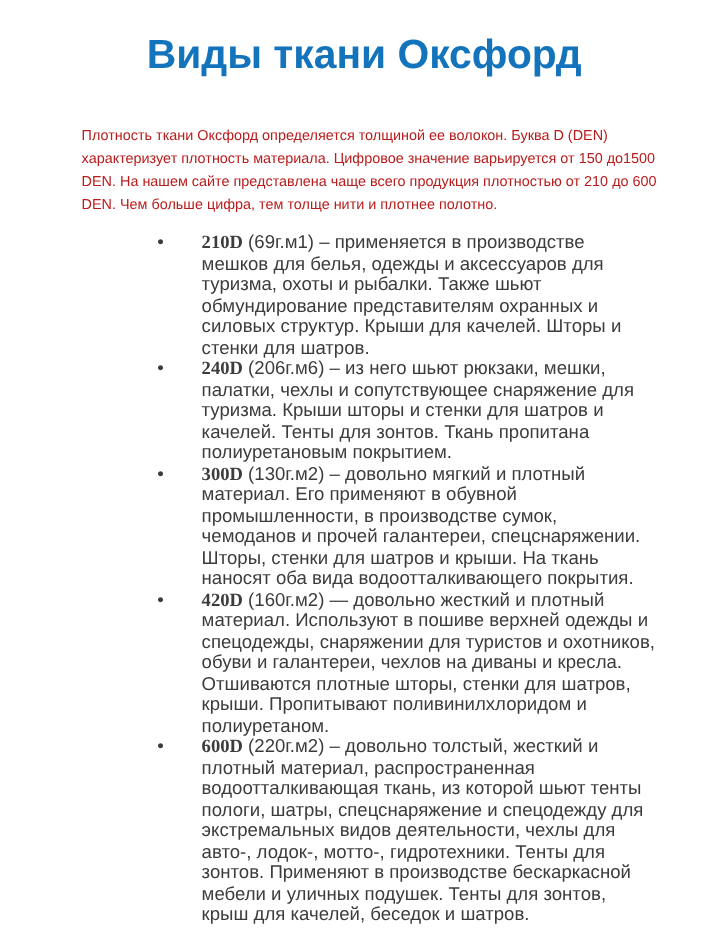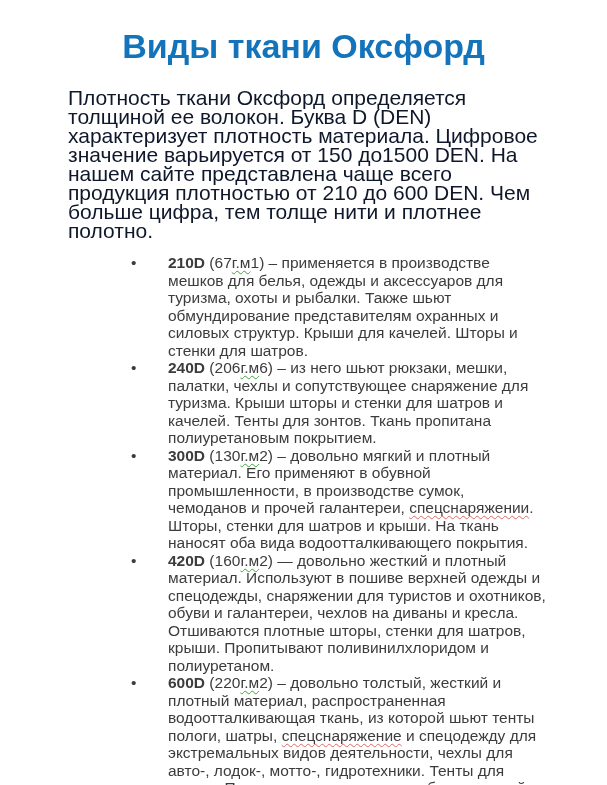--- a/index.html
+++ b/index.html
@@ -22,24 +22,24 @@
   .title {
     margin: 0;
     padding-top: 27px;
     text-align: center;
     font-size: 34px;
     line-height: 38px;
     font-weight: 700;
     color: #1374bc;
   }
   .intro {
-    margin: 23px 58px 0 68px;
-    font-size: 21px;
+    margin: 39px 58px 0 68px;
+    font-size: 12px;
     line-height: 19px;
-    color: #0f172a;
+    color: #b91c1c;
   }
   .density-list {
     list-style: none;
     margin: 14px 0 0 0;
     padding: 0 0 0 168px;
     width: 378px;
     font-size: 15.5px;
     line-height: 17.5px;
     color: #3c3c3c;
   }
@@ -47,50 +47,49 @@
     position: relative;
   }
   .bullet {
     position: absolute;
     left: -37px;
     top: 0;
     font-size: 15.5px;
   }
   .density-label {
     font-weight: 700;
+    font-family: Liberation Serif, serif;
   }
   .sq-green {
-    text-decoration: underline;
     text-decoration-style: wavy;
     text-decoration-color: #3fa23f;
     text-decoration-thickness: 1px;
     text-underline-offset: 2px;
     text-decoration-skip-ink: none;
   }
   .sq-red {
-    text-decoration: underline;
     text-decoration-style: wavy;
     text-decoration-color: #d96a6a;
     text-decoration-thickness: 1px;
     text-underline-offset: 2px;
     text-decoration-skip-ink: none;
   }
 </style>
 </head>
 <body>
 
 <div class="page">
 
   <h1 class="title">Виды ткани Оксфорд</h1>
 
   <p class="intro">Плотность ткани Оксфорд определяется толщиной ее волокон. Буква D (DEN) характеризует плотность материала. Цифровое значение варьируется от 150 до1500 DEN. На нашем сайте представлена чаще всего продукция плотностью от 210 до 600 DEN. Чем больше цифра, тем толще нити и плотнее полотно.</p>
 
   <ul class="density-list">
 
-    <li><span class="bullet">•</span><span class="density-label">210D</span><span> (67</span><span class="sq-green">г.м</span><span>1) – применяется в производстве мешков для белья, одежды и аксессуаров для туризма, охоты и рыбалки. Также шьют обмундирование представителям охранных и силовых структур. Крыши для качелей. Шторы и стенки для шатров.</span></li>
+    <li><span class="bullet">•</span><span class="density-label">210D</span><span> (69</span><span class="sq-green">г.м</span><span>1) – применяется в производстве мешков для белья, одежды и аксессуаров для туризма, охоты и рыбалки. Также шьют обмундирование представителям охранных и силовых структур. Крыши для качелей. Шторы и стенки для шатров.</span></li>
 
     <li><span class="bullet">•</span><span class="density-label">240D</span><span> (206</span><span class="sq-green">г.м</span><span>6) – из него шьют рюкзаки, мешки, палатки, чехлы и сопутствующее снаряжение для туризма. Крыши шторы и стенки для шатров и качелей. Тенты для зонтов. Ткань пропитана полиуретановым покрытием.</span></li>
 
     <li><span class="bullet">•</span><span class="density-label">300D</span><span> (130</span><span class="sq-green">г.м</span><span>2) – довольно мягкий и плотный материал. Его применяют в обувной промышленности, в производстве сумок, чемоданов и прочей галантереи, </span><span class="sq-red">спецснаряжении</span><span>. Шторы, стенки для шатров и крыши. На ткань наносят оба вида водоотталкивающего покрытия.</span></li>
 
     <li><span class="bullet">•</span><span class="density-label">420D</span><span> (160</span><span class="sq-green">г.м</span><span>2) — довольно жесткий и плотный материал. Используют в пошиве верхней одежды и спецодежды, снаряжении для туристов и охотников, обуви и галантереи, чехлов на диваны и кресла. Отшиваются плотные шторы, стенки для шатров, крыши. Пропитывают поливинилхлоридом и полиуретаном.</span></li>
 
     <li><span class="bullet">•</span><span class="density-label">600D</span><span> (220</span><span class="sq-green">г.м</span><span>2) – довольно толстый, жесткий и плотный материал, распространенная водоотталкивающая ткань, из которой шьют тенты пологи, шатры, </span><span class="sq-red">спецснаряжение</span><span> и спецодежду для экстремальных видов деятельности, чехлы для авто-, лодок-, мотто-, гидротехники. Тенты для зонтов. Применяют в производстве бескаркасной мебели и уличных подушек. Тенты для зонтов, крыш для качелей, беседок и шатров.</span></li>
 
   </ul>

